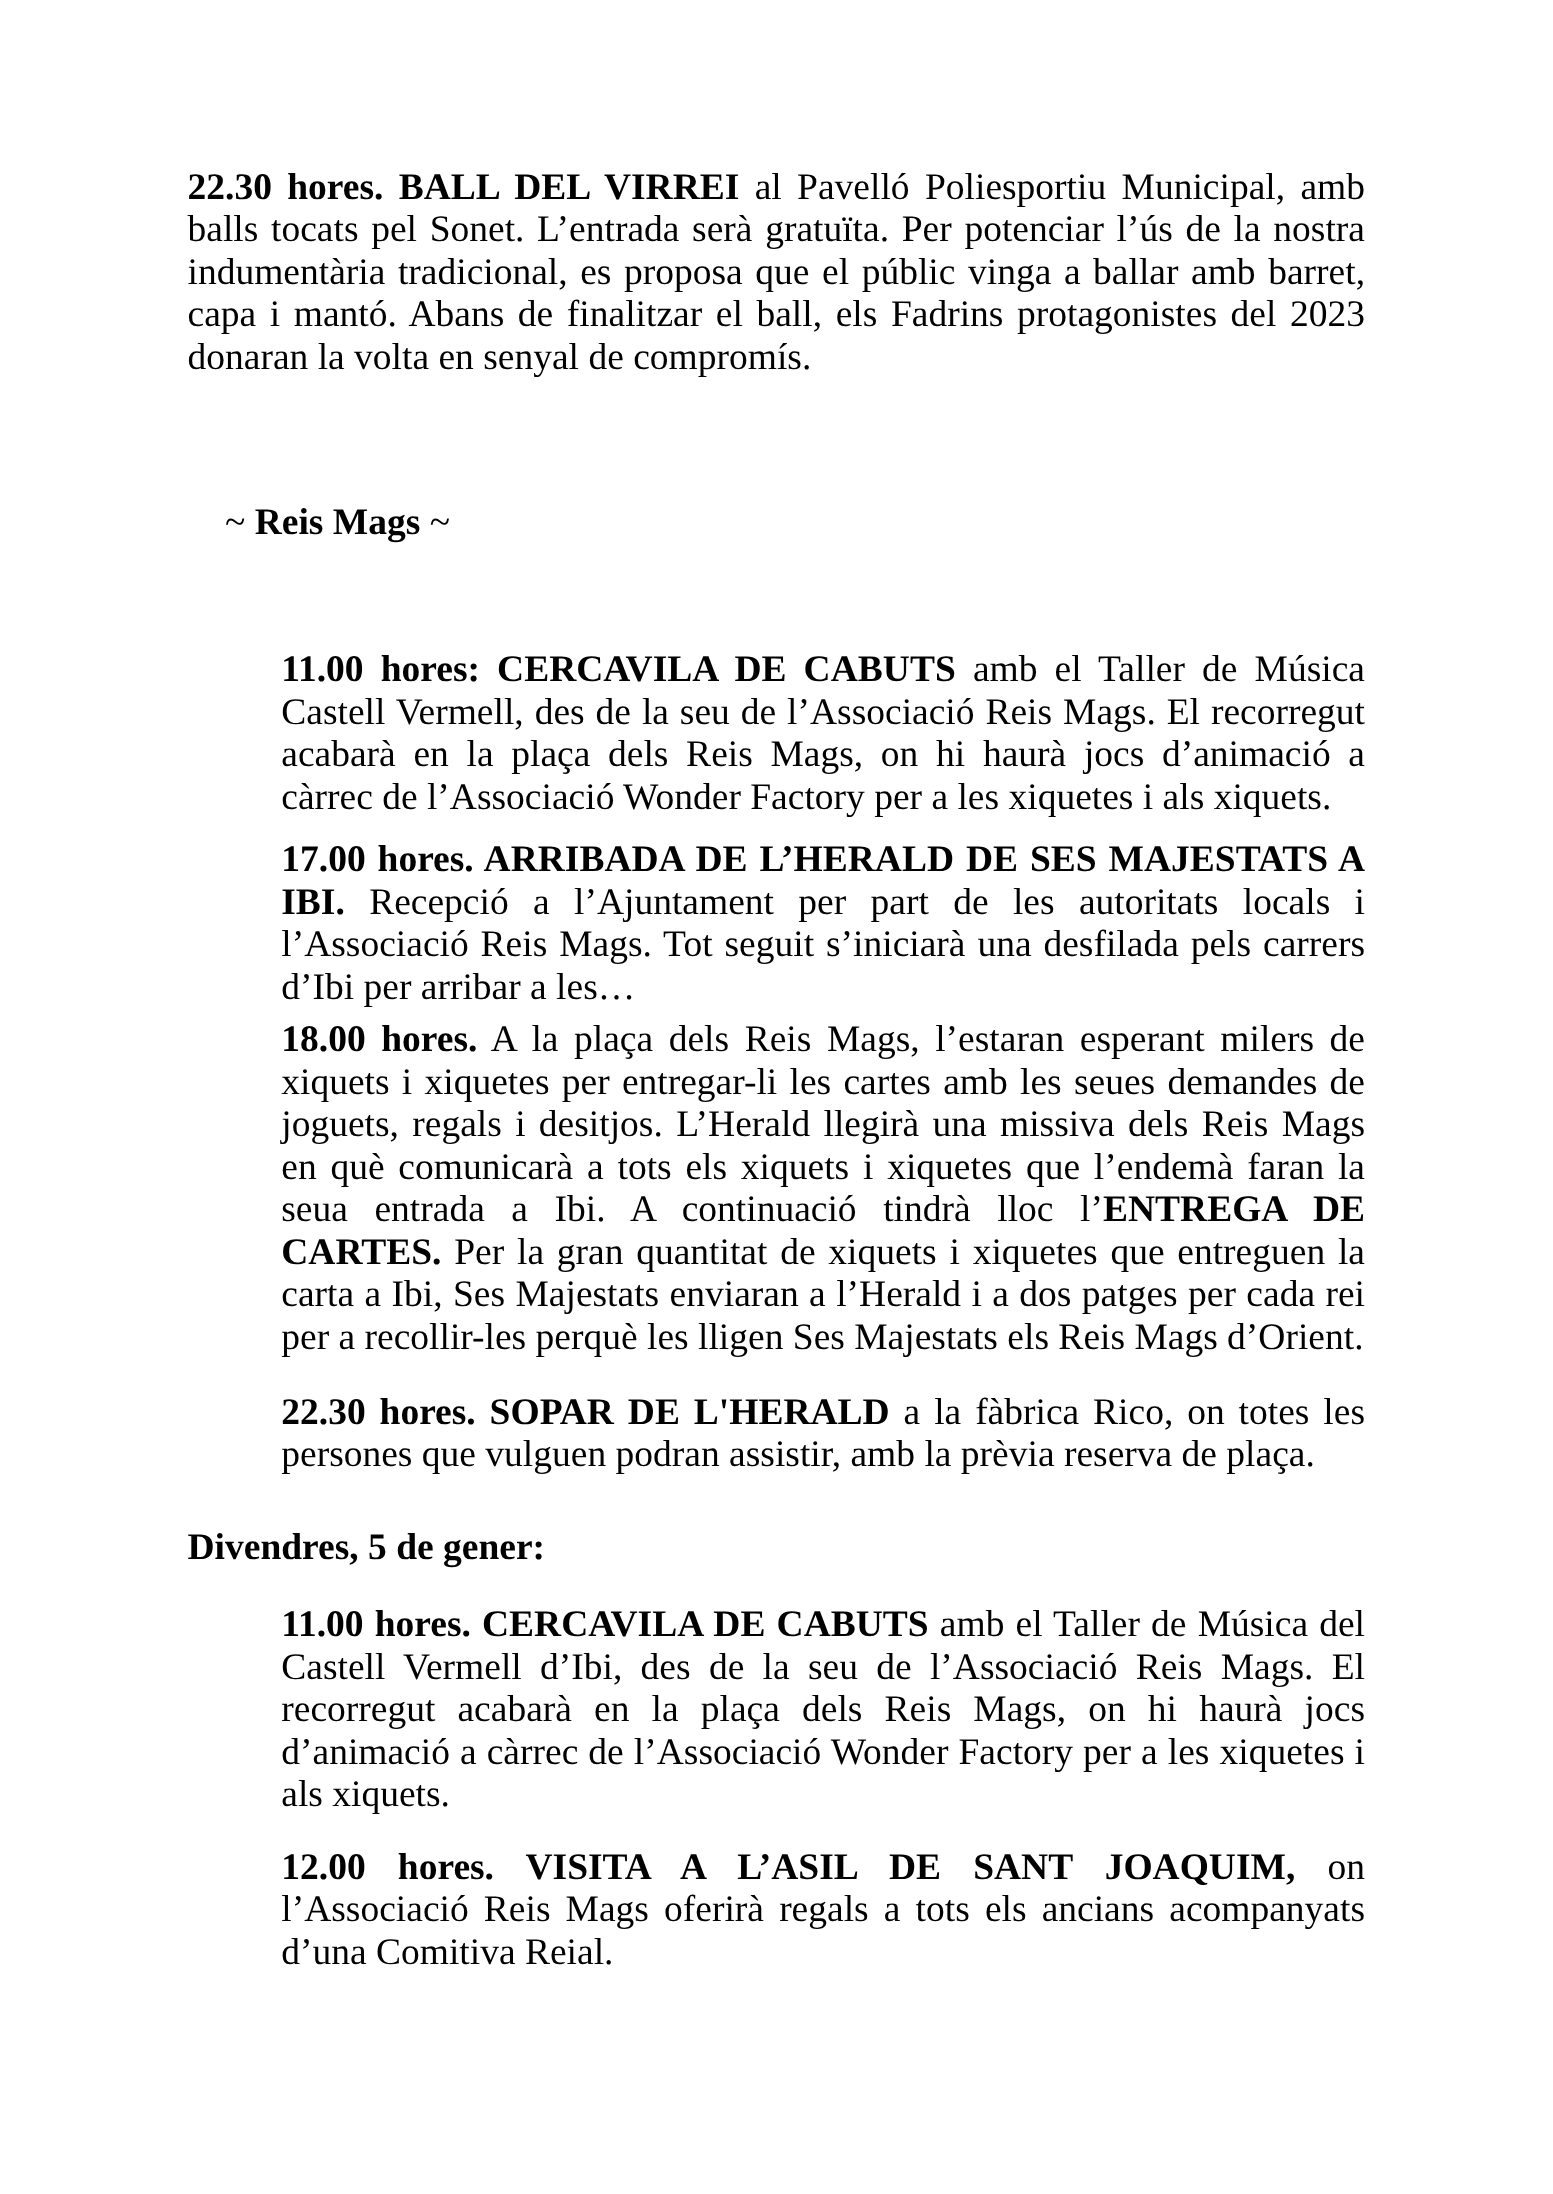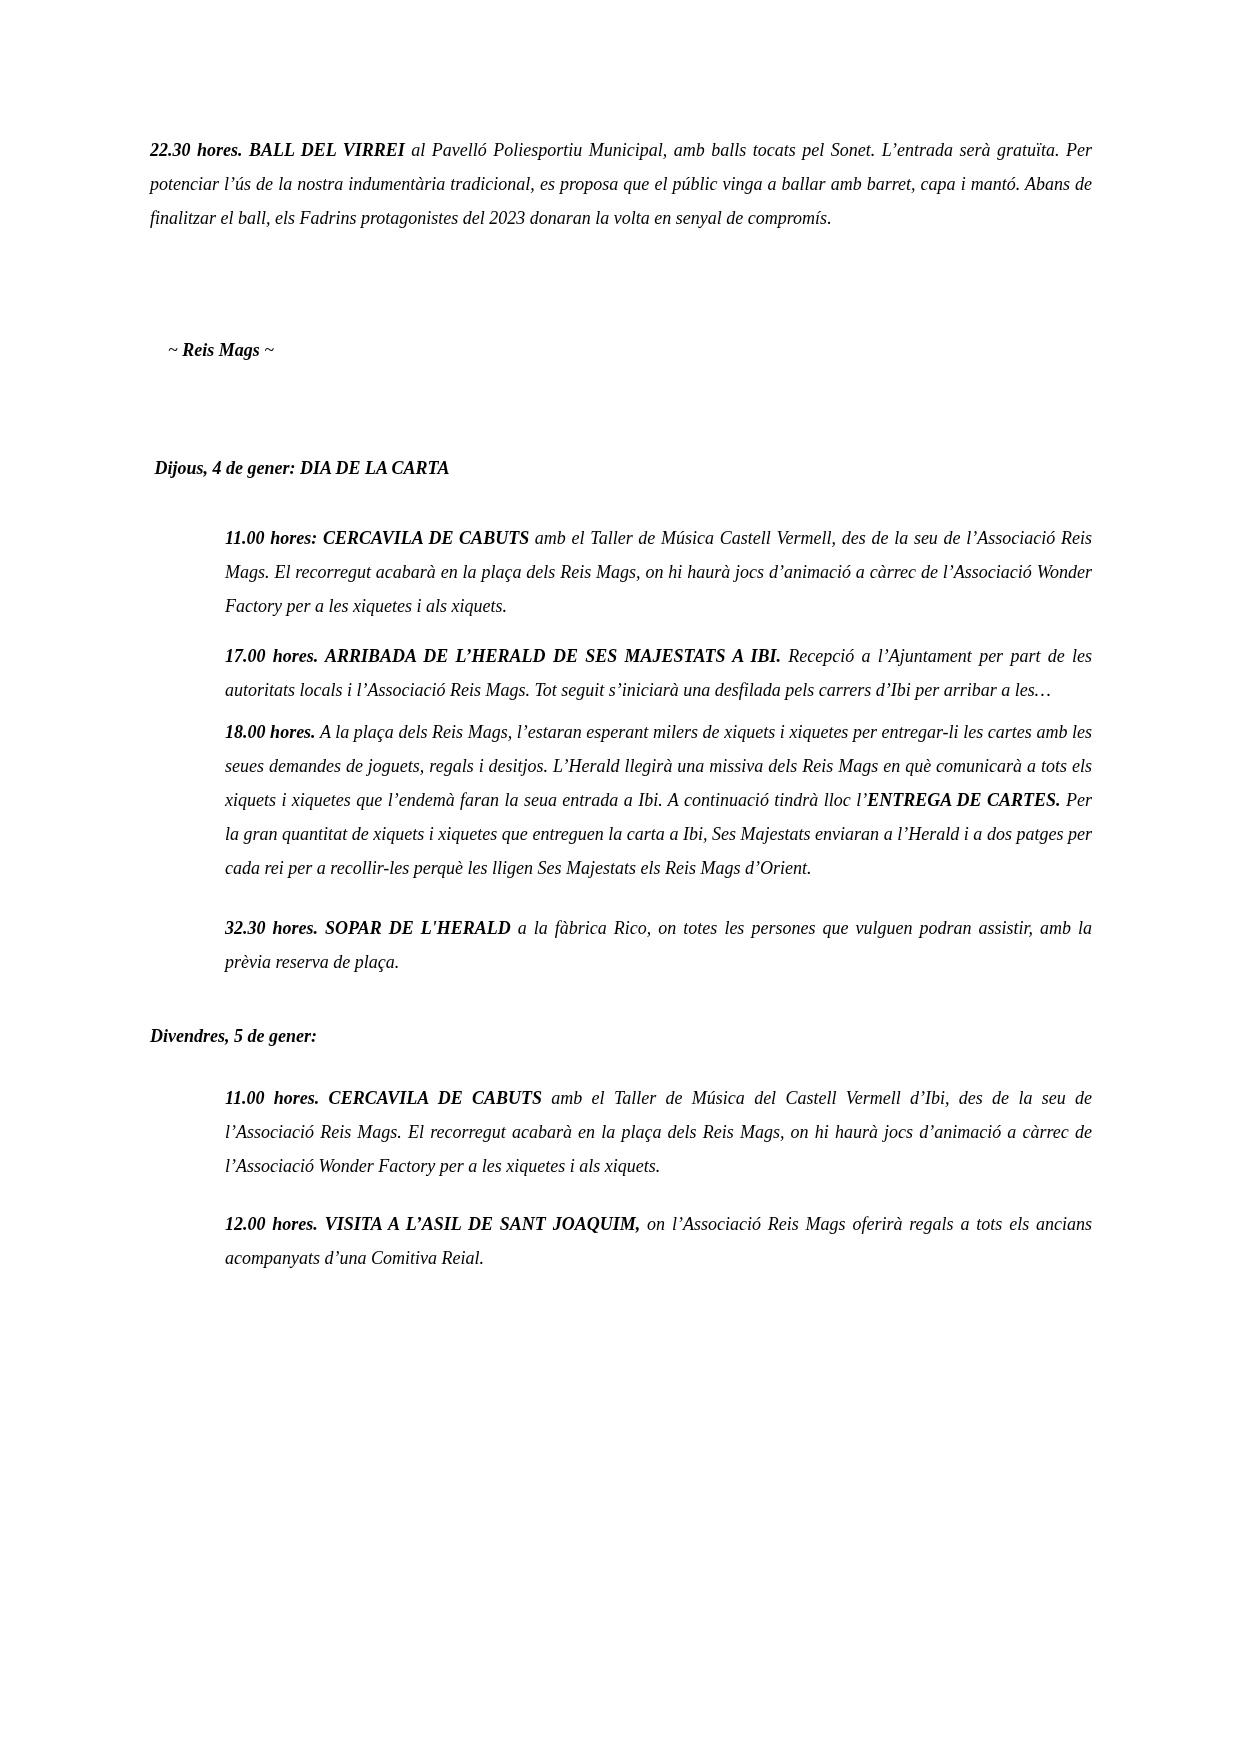--- a/index.html
+++ b/index.html
@@ -8,22 +8,21 @@
     background: #ffffff;
   }
   .page {
     position: relative;
     box-sizing: border-box;
     width: 1242px;
     height: 1755px;
     background: #ffffff;
     padding: 133px 150px 0 150px;
     font-family: "Liberation Serif", "DejaVu Serif", serif;
-    font-style: italic;
-    font-size: 18px;
+    font-size: 30px;
     line-height: 34px;
     color: #000000;
     overflow: hidden;
   }
   .para {
     margin: 0;
     text-align: justify;
   }
   .heading {
     margin: 0;
@@ -52,36 +51,35 @@
   <p class="para mb-ball">
     <span class="b">22.30 hores. BALL DEL VIRREI</span><span> al Pavelló Poliesportiu Municipal, amb balls tocats pel Sonet. L’entrada serà gratuïta. Per potenciar l’ús de la nostra indumentària tradicional, es proposa que el públic vinga a ballar amb barret, capa i mantó. Abans de finalitzar el ball, els Fadrins protagonistes del 2023 donaran la volta en senyal de compromís.</span>
   </p>
 
   <p class="heading mb-reis">
     <span>~ </span><span class="b">Reis Mags</span><span> ~</span>
   </p>
 
 
 
-  <p class="heading b mb-dijous"> Dijous, 4 de gener: DIA DE LA CARTA</p>
 
   <p class="para indent mb-cerc1">
     <span class="b">11.00 hores: CERCAVILA DE CABUTS</span><span> amb el Taller de Música Castell Vermell, des de la seu de l’Associació Reis Mags. El recorregut acabarà en la plaça dels Reis Mags, on hi haurà jocs d’animació a càrrec de l’Associació Wonder Factory per a les xiquetes i als xiquets.</span>
   </p>
 
   <p class="para indent mb-arribada">
     <span class="b">17.00 hores. ARRIBADA DE L’HERALD DE SES MAJESTATS A IBI.</span><span> Recepció a l’Ajuntament per part de les autoritats locals i l’Associació Reis Mags. Tot seguit s’iniciarà una desfilada pels carrers d’Ibi per arribar a les…</span>
   </p>
 
   <p class="para indent mb-placa">
     <span class="b">18.00 hores.</span><span> A la plaça dels Reis Mags, l’estaran esperant milers de xiquets i xiquetes per entregar-li les cartes amb les seues demandes de joguets, regals i desitjos. L’Herald llegirà una missiva dels Reis Mags en què comunicarà a tots els xiquets i xiquetes que l’endemà faran la seua entrada a Ibi. A continuació tindrà lloc l’</span><span class="b">ENTREGA DE CARTES.</span><span> Per la gran quantitat de xiquets i xiquetes que entreguen la carta a Ibi, Ses Majestats enviaran a l’Herald i a dos patges per cada rei per a recollir-les perquè les lligen Ses Majestats els Reis Mags d’Orient.</span>
   </p>
 
   <p class="para indent mb-sopar">
-    <span class="b">32.30 hores. SOPAR DE L'HERALD</span><span> a la fàbrica Rico, on totes les persones que vulguen  podran assistir, amb la prèvia reserva de plaça.</span>
+    <span class="b">22.30 hores. SOPAR DE L'HERALD</span><span> a la fàbrica Rico, on totes les persones que vulguen  podran assistir, amb la prèvia reserva de plaça.</span>
   </p>
 
   <p class="heading b mb-divendres">Divendres, 5 de gener:</p>
 
   <p class="para indent mb-cerc2">
     <span class="b">11.00 hores. CERCAVILA DE CABUTS</span><span> amb el Taller de Música del Castell Vermell d’Ibi, des de la seu de l’Associació Reis Mags.  El recorregut acabarà en la plaça dels Reis Mags, on hi haurà jocs d’animació a càrrec de l’Associació Wonder Factory per a les xiquetes i als xiquets.</span>
   </p>
 
   <p class="para indent">
     <span class="b">12.00 hores. VISITA A L’ASIL DE SANT JOAQUIM,</span><span> on l’Associació Reis Mags oferirà regals a tots els ancians acompanyats d’una Comitiva Reial.</span>

